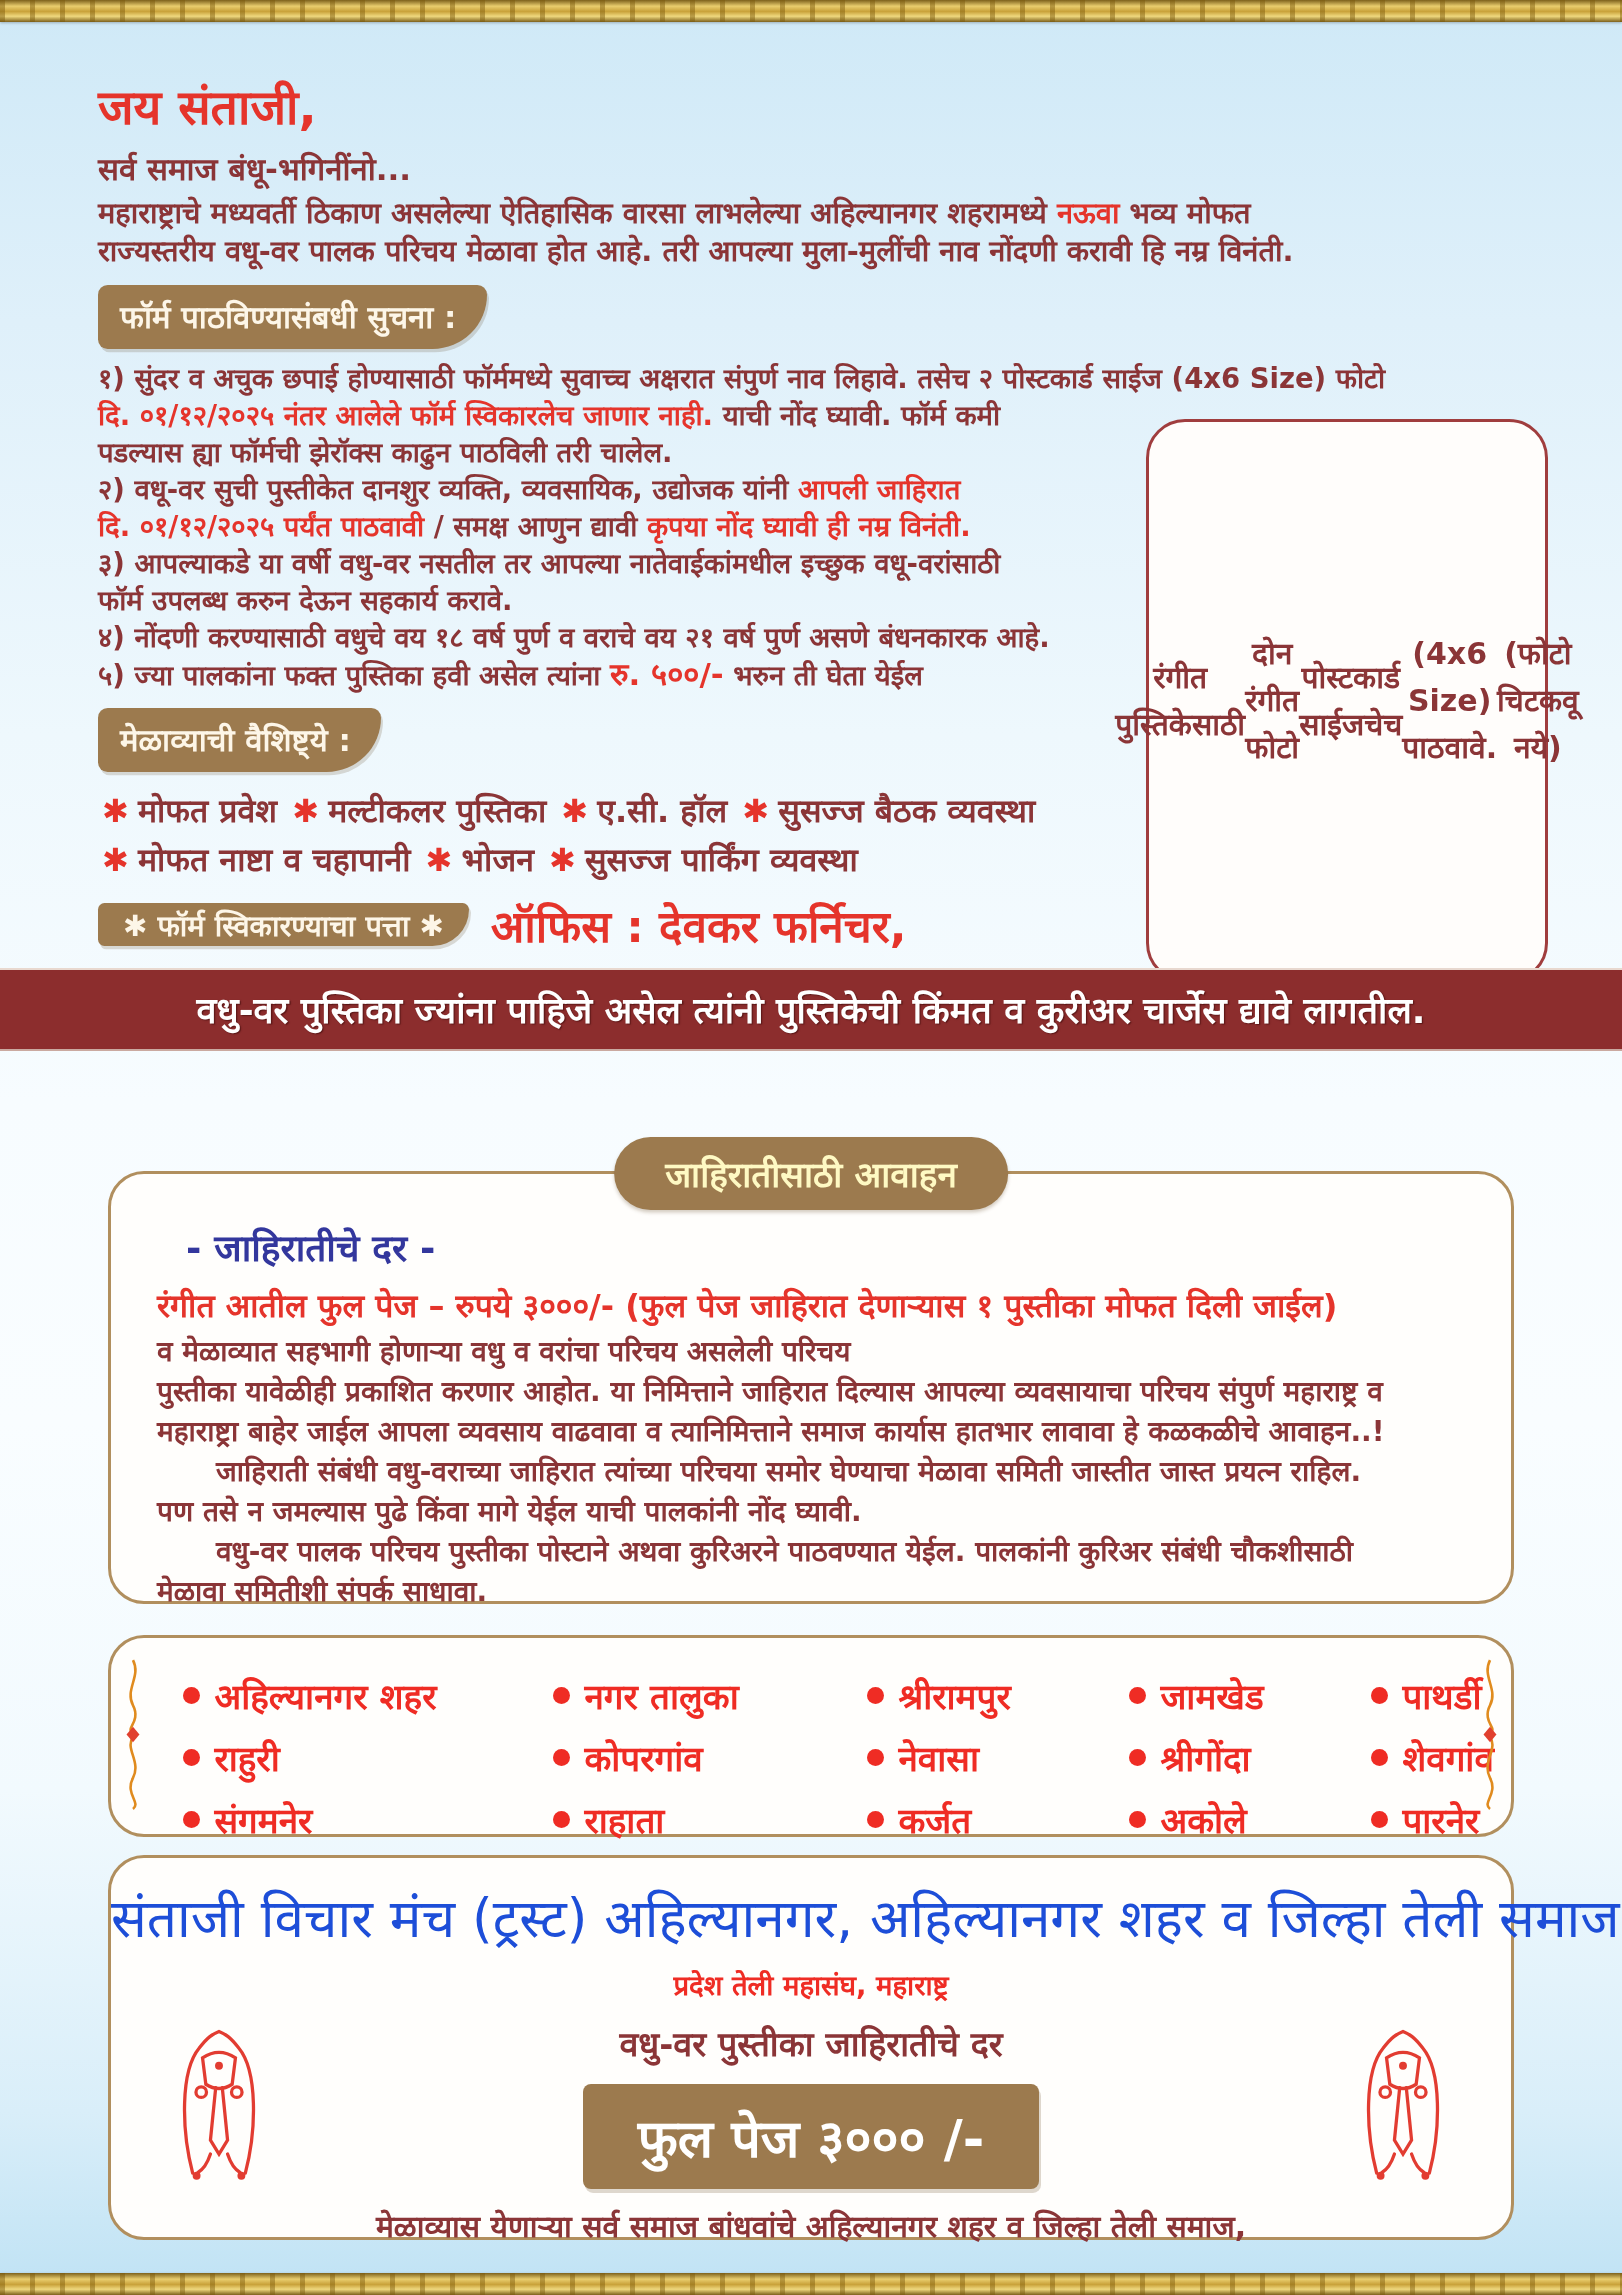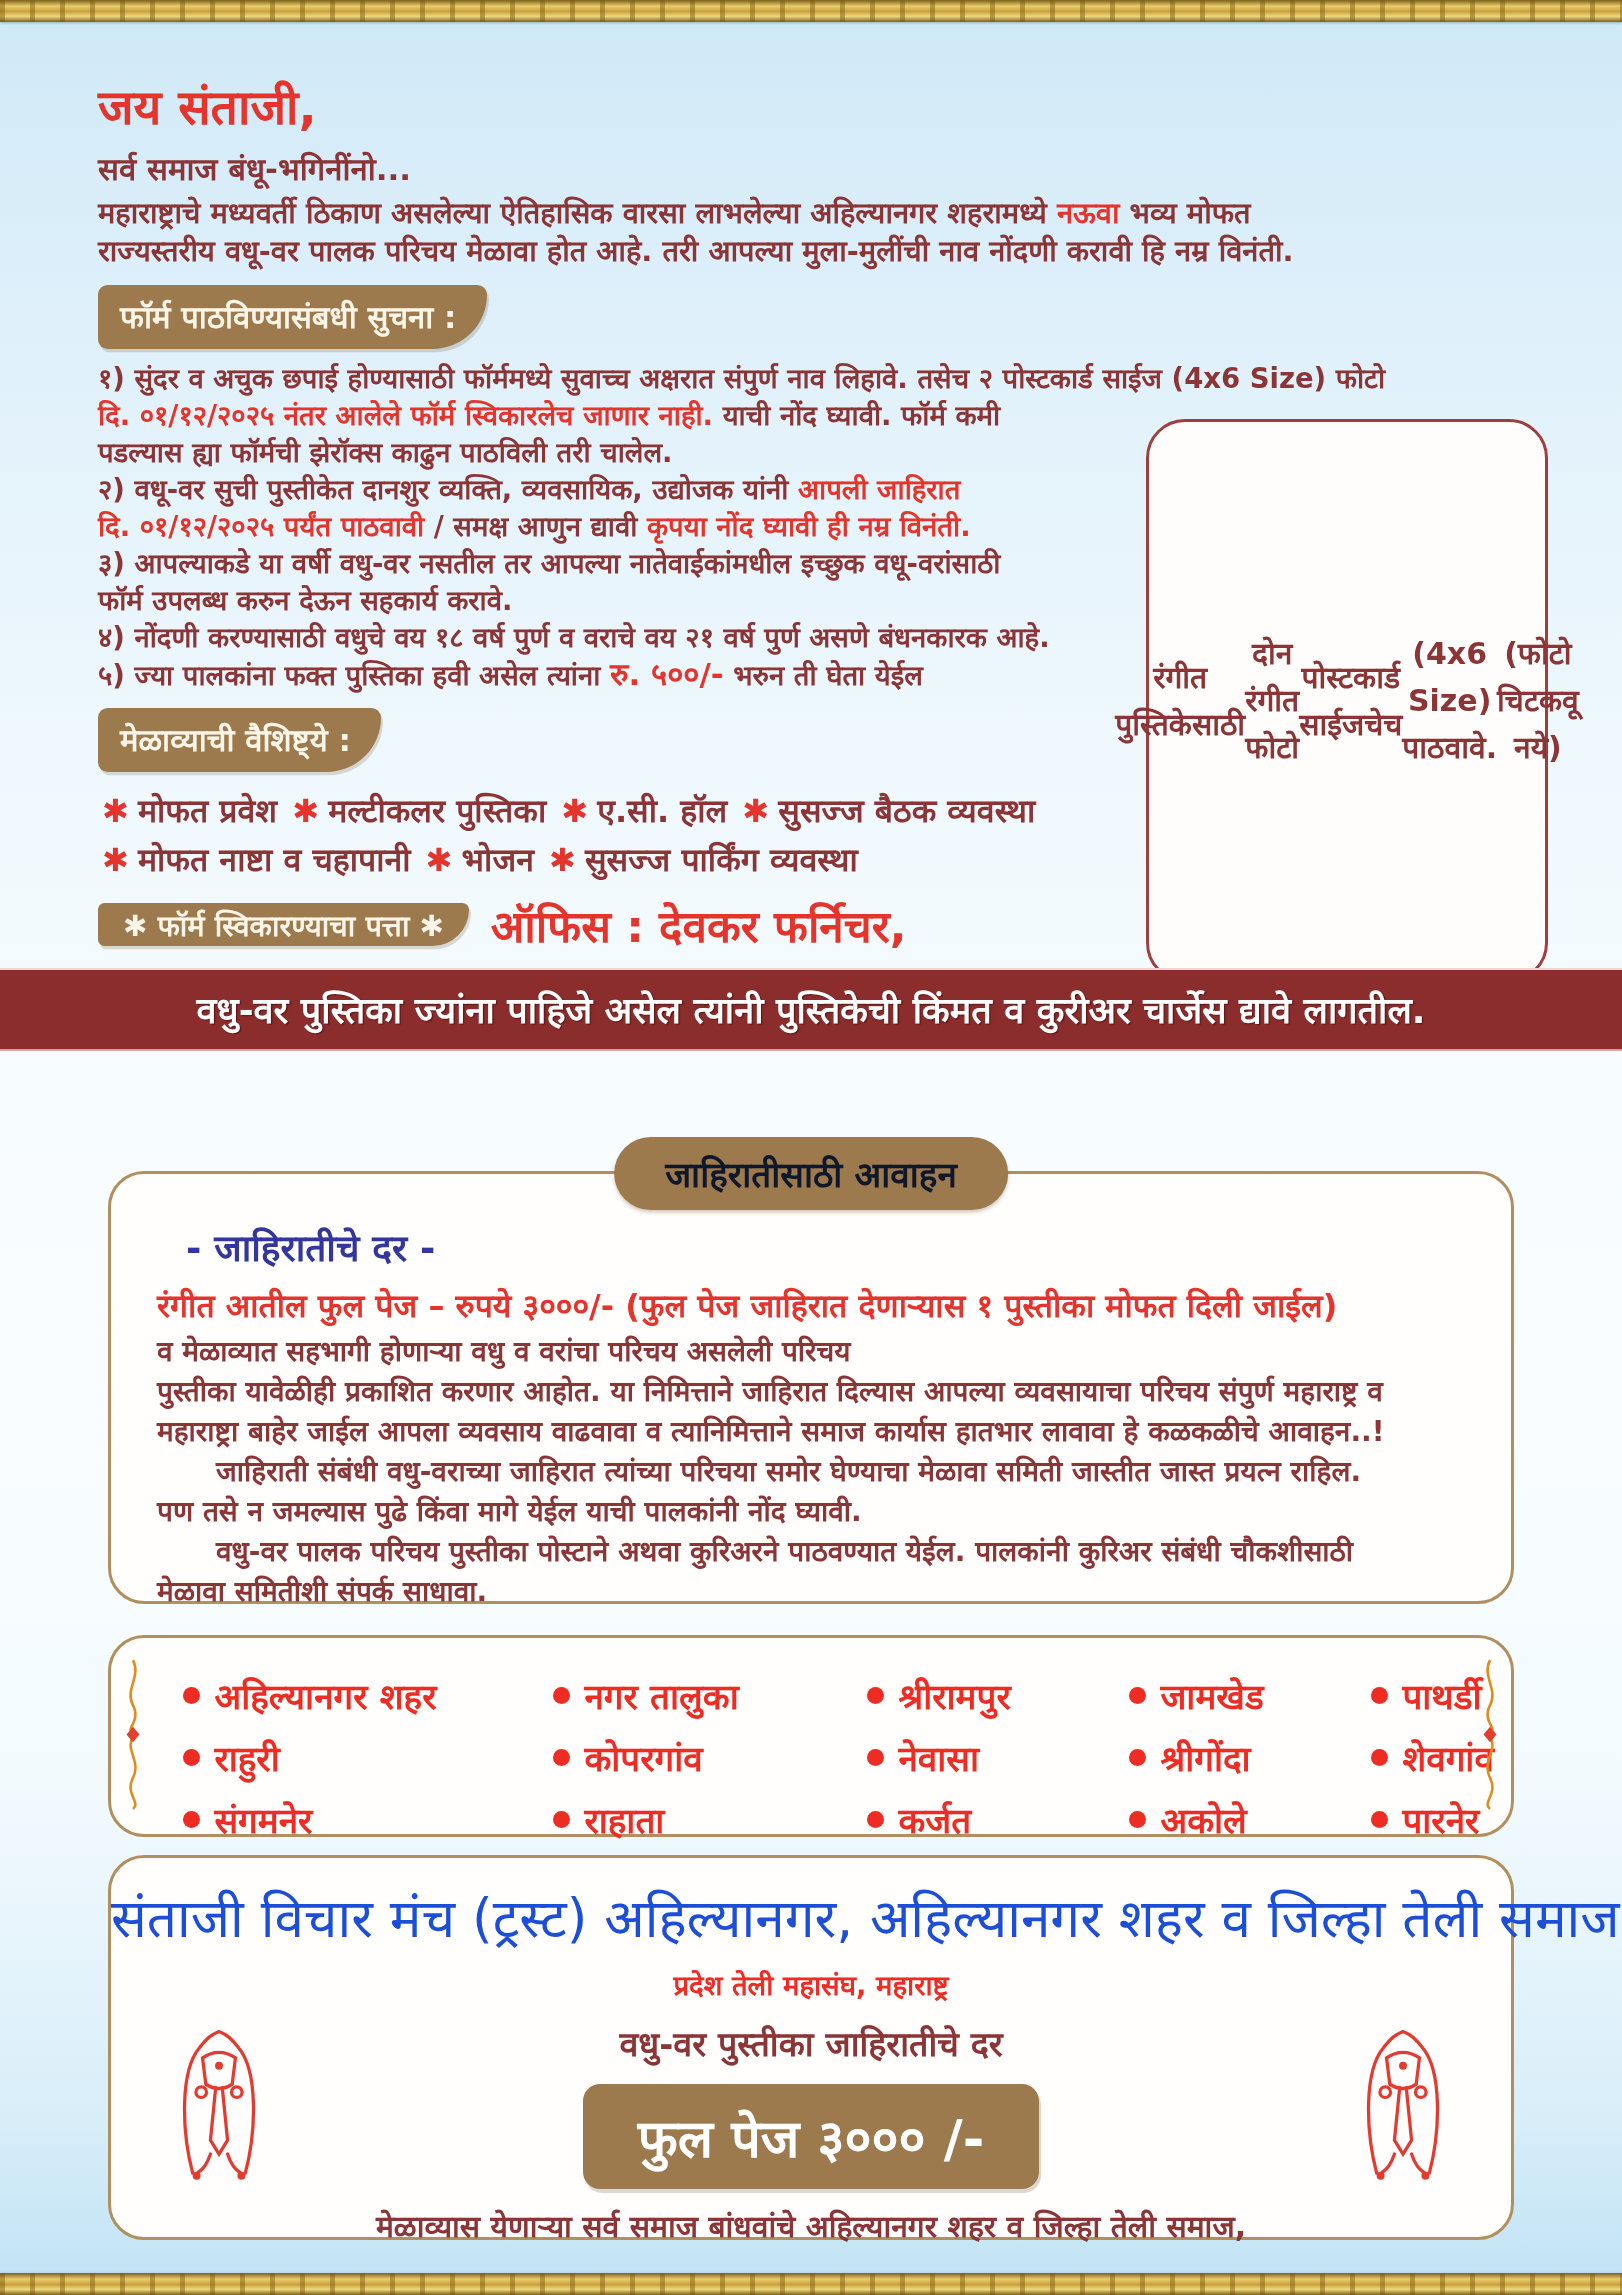--- a/index.html
+++ b/index.html
@@ -70,21 +70,21 @@
     display:flex;align-items:center;justify-content:center;
   }
   .banner-text{color:#ffffff;font-size:36px;font-weight:bold;text-shadow:1.3px 1.3px 1.3px rgba(60,10,10,.6);white-space:nowrap;}
 
   .framed{
     position:absolute;left:108px;right:108px;
     background:#fffefc;border:3.9px solid #b18f5e;border-radius:36px;
   }
   .pill{
     position:absolute;top:-37px;left:50%;transform:translateX(-50%);
-    background:#9c7a4e;color:#0f172a;font-size:35px;font-weight:bold;
+    background:#9c7a4e;color:#fef9c3;font-size:35px;font-weight:bold;
     padding:13px 51px;border-radius:46px;white-space:nowrap;
     box-shadow:0 2.6px 3.9px rgba(80,50,15,.25);
   }
   .ad-box{top:1171px;height:427px;}
   .ad-inner{padding:47px 46px 0 46px;}
   .rates-title{color:#33379d;font-size:37px;font-weight:bold;margin-left:29px;}
   .rate-line{color:#e5342b;font-size:32px;font-weight:bold;margin-top:10.5px;white-space:nowrap;}
   .ad-para{margin-top:6.5px;}
   .ad-para .pl{color:#8b3537;font-size:28px;font-weight:600;line-height:40px;}
   .ad-para .indent{text-indent:59px;}
@@ -99,21 +99,21 @@
   .flourish{position:absolute;top:18.3px;}
   .flourish.left{left:10.5px;}
   .flourish.right{right:10.5px;transform:scaleX(-1);}
 
   .footer-box{top:1855px;height:379px;text-align:center;}
   .f-title{color:#1d4ed8;font-size:53px;font-weight:normal;margin-top:22px;white-space:nowrap;}
   .f-sub1{color:#ef2c24;font-size:27.5px;font-weight:bold;margin-top:13px;}
   .f-sub2{color:#8b3537;font-size:34px;font-weight:bold;margin-top:17px;}
   .price-pill{
     display:inline-block;background:#9c7a4e;color:#fff;
-    font-size:52px;font-weight:bold;padding:17px 55px;border-radius:17px;
+    font-size:52px;font-weight:bold;padding:17px 55px;border-radius:8px;
     margin-top:18.3px;box-shadow:2px 3.9px 0 rgba(90,60,20,.2);
   }
   .f-close{color:#8b3537;font-size:30px;font-weight:bold;line-height:43px;margin-top:15.7px;}
   .figure{position:absolute;top:167px;width:86px;height:158px;}
   .figure.left{left:65px;}
   .figure.right{right:65px;}
 </style>
 </head>
 <body>
 

